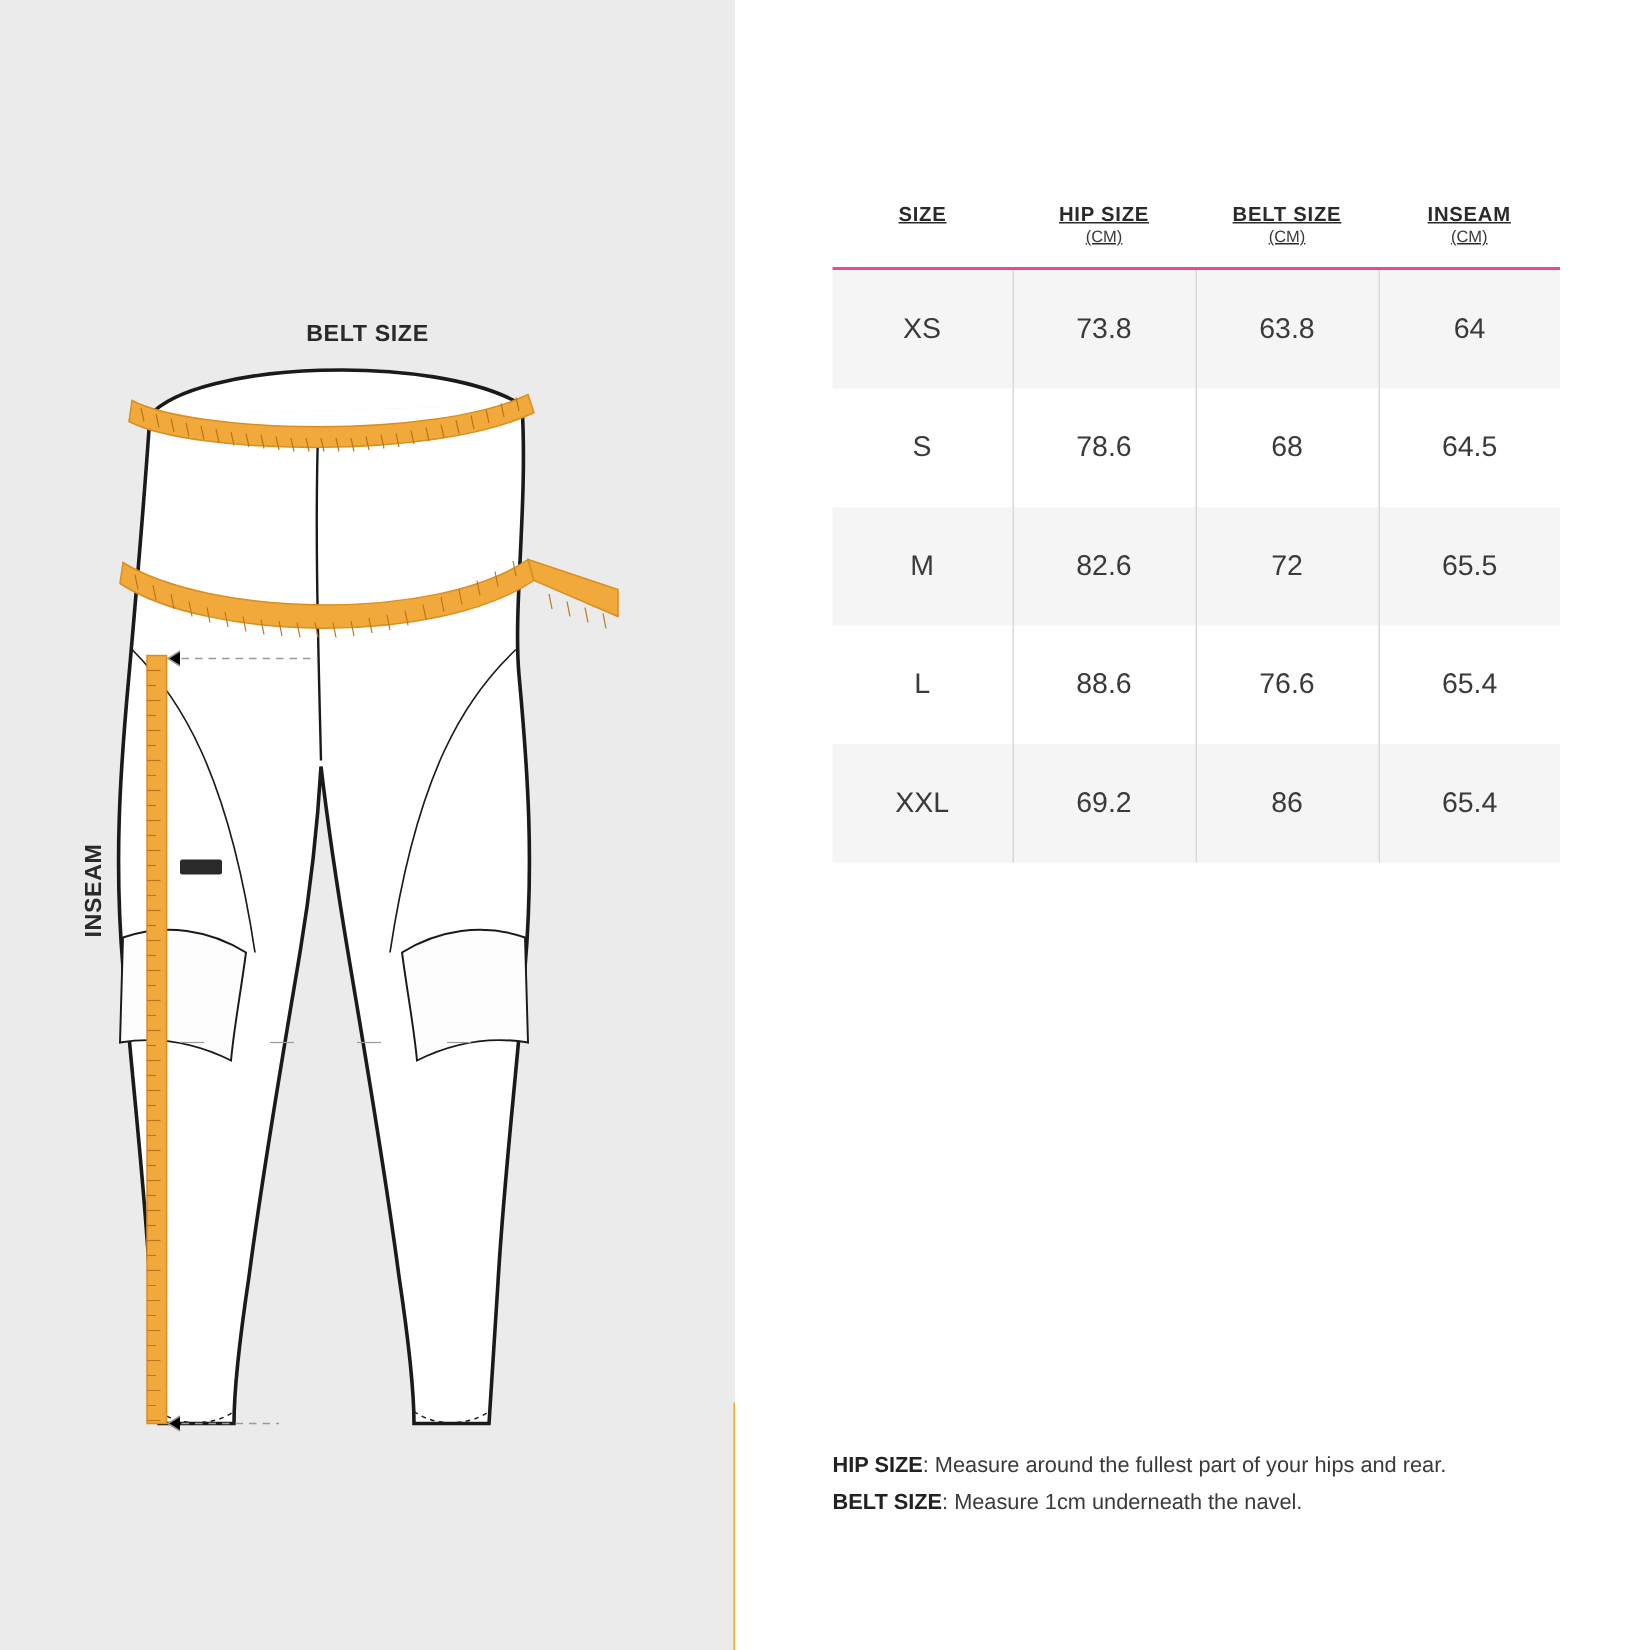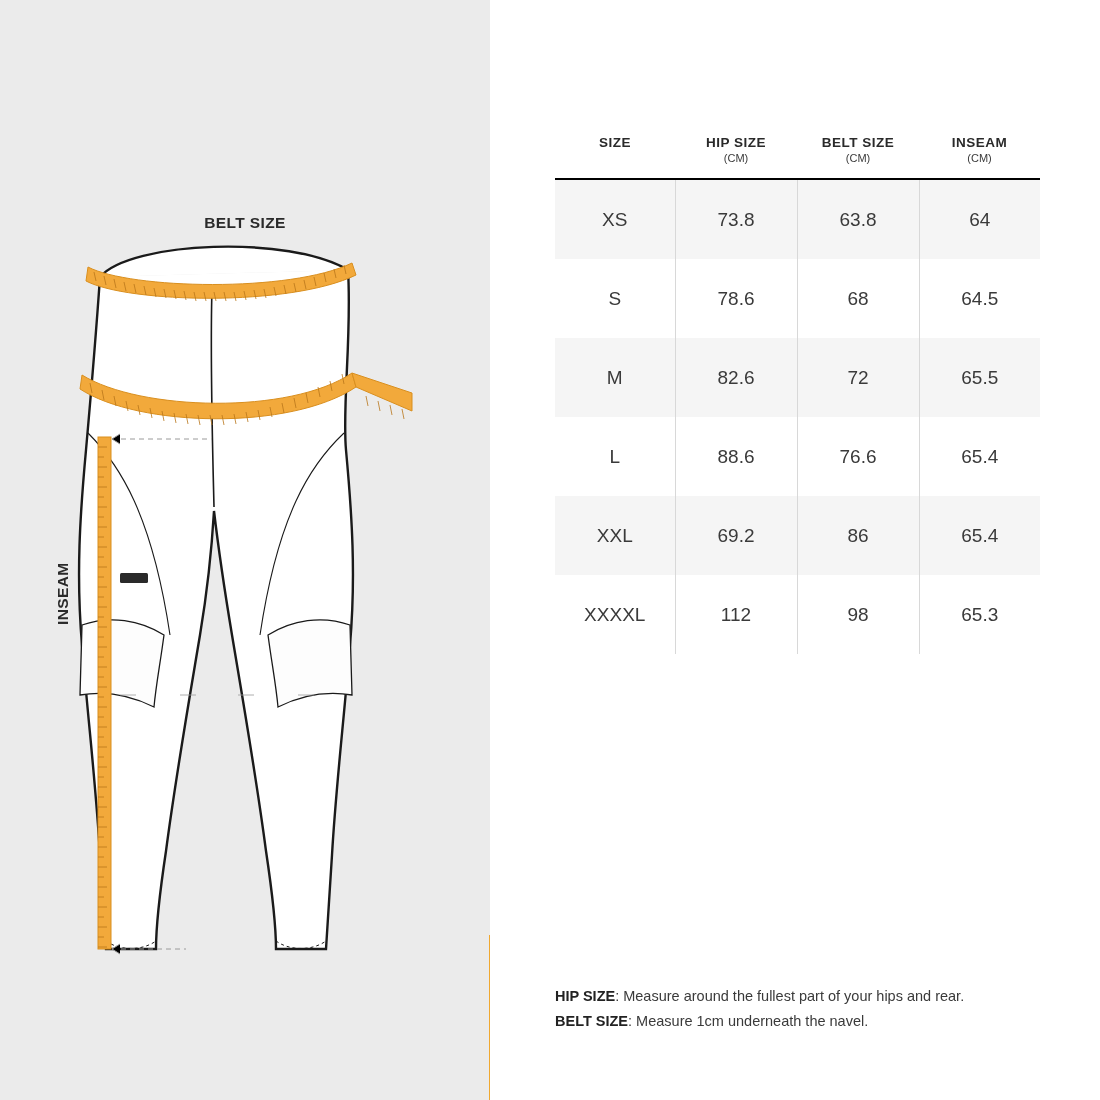--- a/index.html
+++ b/index.html
@@ -94,21 +94,22 @@
     table-layout: fixed;
   }
   table.size-table th {
     font-size: 13.5px;
     font-weight: bold;
     color: #2a2a2a;
     letter-spacing: 0.5px;
     padding: 0 0 14px 0;
     text-align: center;
     vertical-align: top;
-    border-bottom: 2px solid #000000;
+    border-bottom: 2px solid #ec4899;
+    text-decoration: underline;
   }
   table.size-table th .unit {
     display: block;
     font-size: 11px;
     font-weight: normal;
     letter-spacing: 0;
     margin-top: 2px;
     color: #3a3a3a;
   }
   table.size-table td {
@@ -132,21 +133,20 @@
   col.col-inseam { width: 121px; }
 
   .notes {
     position: absolute;
     left: 65px;
     top: 965px;
     width: 500px;
     font-size: 14.5px;
     line-height: 1.75;
     color: #3a3a3a;
-    margin-top: 19px;
   }
   .notes .lead {
     font-weight: bold;
     color: #222222;
   }
 </style>
 </head>
 <body>
 
 <div class="page">
@@ -391,26 +391,20 @@
           <td class="c1">88.6</td>
           <td class="c2">76.6</td>
           <td class="c3">65.4</td>
         </tr>
         <tr>
           <td>XXL</td>
           <td class="c1">69.2</td>
           <td class="c2">86</td>
           <td class="c3">65.4</td>
         </tr>
-        <tr>
-          <td>XXXXL</td>
-          <td class="c1">112</td>
-          <td class="c2">98</td>
-          <td class="c3">65.3</td>
-        </tr>
       </tbody>
     </table>
 
     <div class="notes">
       <div>
         <span class="lead">HIP SIZE</span><span>: Measure around the fullest part of your hips and rear.</span>
       </div>
       <div>
         <span class="lead">BELT SIZE</span><span>: Measure 1cm underneath the navel.</span>
       </div>

